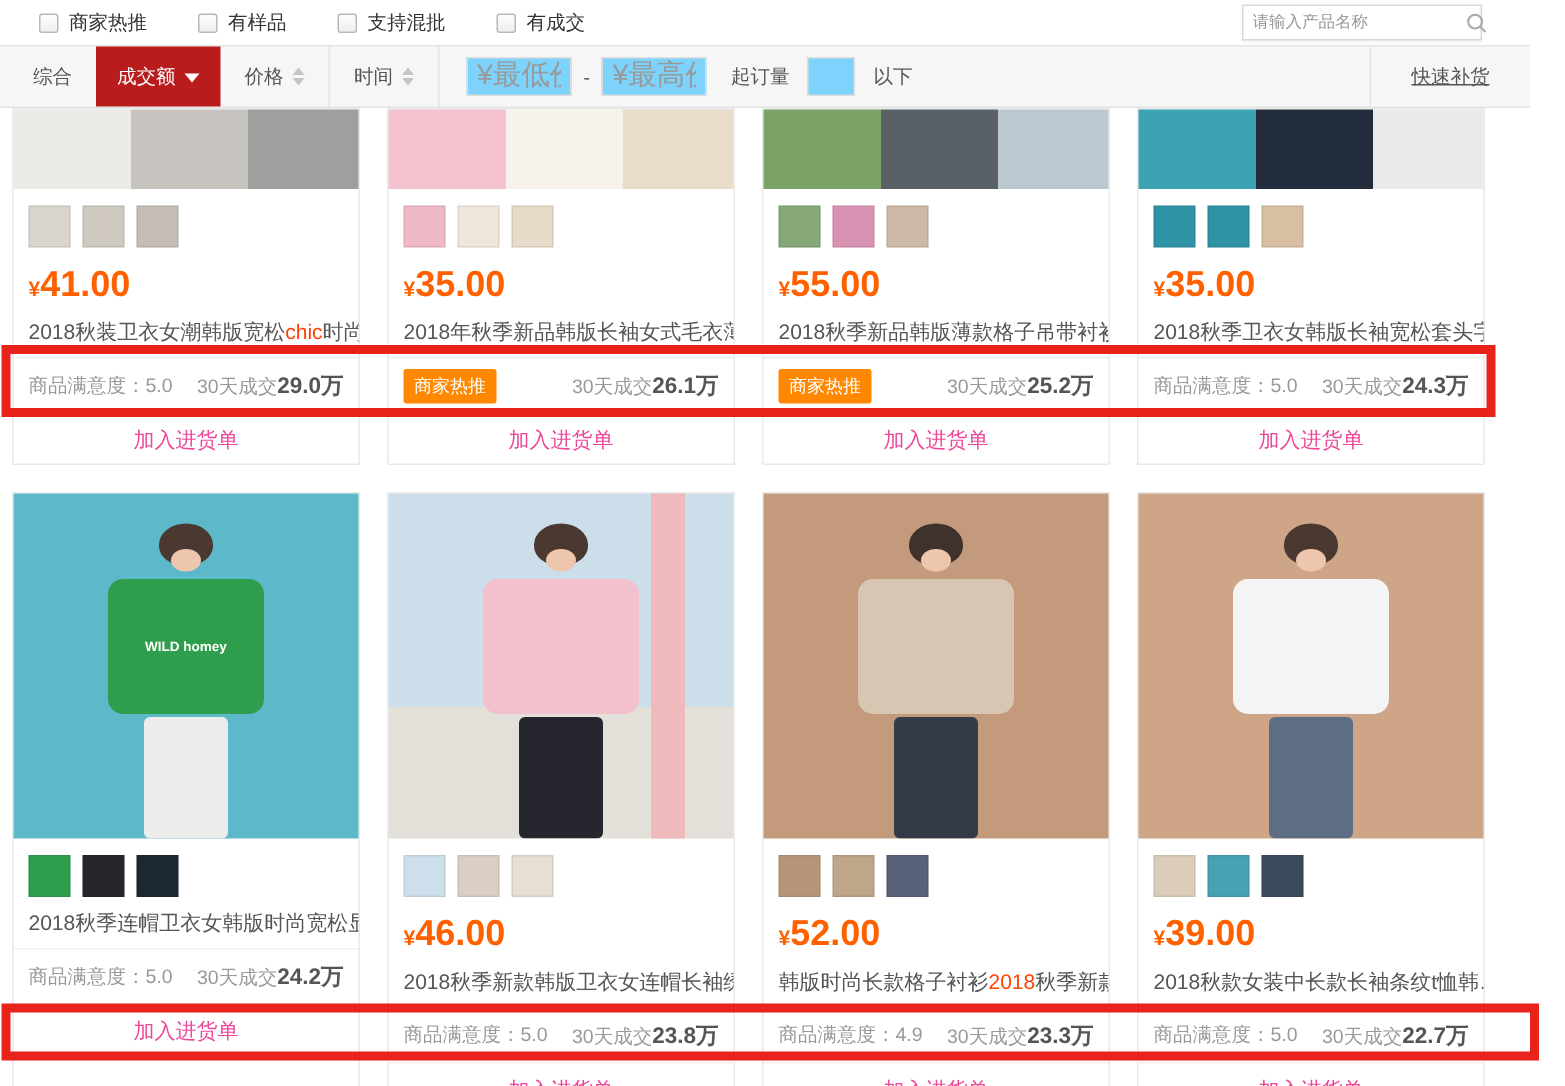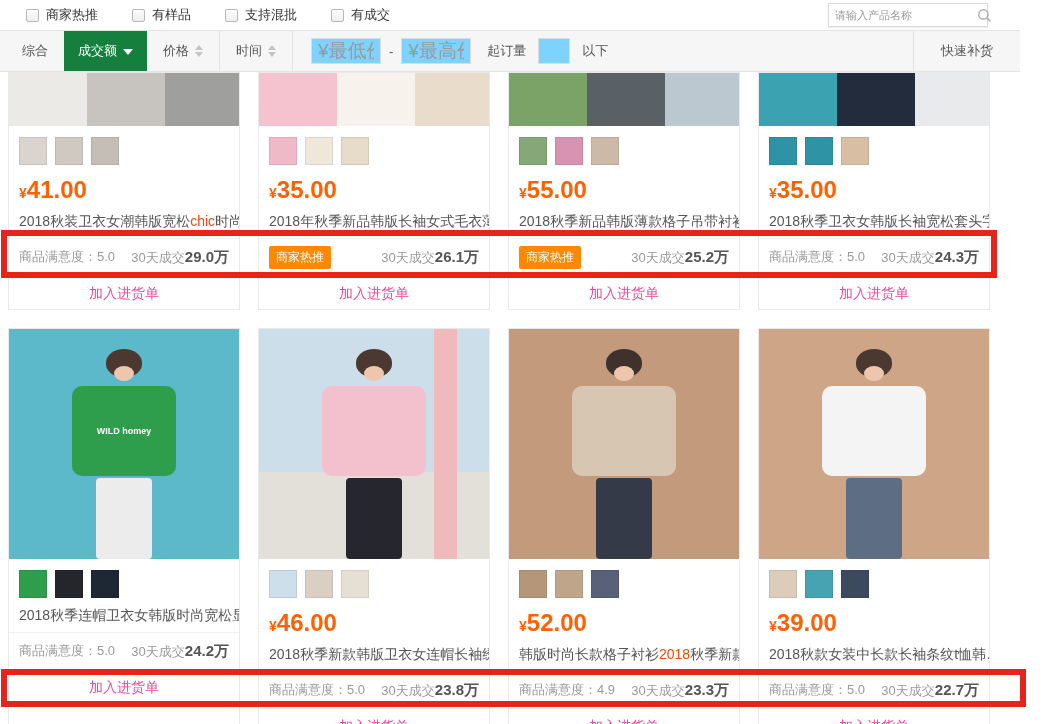--- a/index.html
+++ b/index.html
@@ -12,34 +12,34 @@
   .cb .box { width:13px; height:13px; border:1px solid #b8b8b8; border-radius:2px; background:linear-gradient(#fdfdfd,#eeeeee); }
   .search { position:absolute; right:32px; top:3px; width:160px; height:24px; border:1px solid #d9d9d9; background:#fff; display:flex; align-items:center; padding:0 6px; box-shadow:0 1px 2px rgba(0,0,0,.08); }
   .search input { border:none; outline:none; flex:1; font-size:11px; color:#333; font-family:inherit; }
   .search input::placeholder { color:#9a9a9a; }
   .search svg { flex:none; cursor:pointer; }
 
   
   .sortbar { width:1020px; height:42px; background:#f6f6f6; border-top:1px solid #e4e4e4; border-bottom:1px solid #e4e4e4; display:flex; align-items:center; font-size:13px; color:#555; }
   .sort-item { padding:0 16px; height:100%; display:flex; align-items:center; gap:6px; cursor:pointer; }
   .sort-item.first { margin-left:6px; }
-  .sort-item.active { background:#15803d; color:#fff; padding:0 14px; }
+  .sort-item.active { background:#b91c1c; color:#fff; padding:0 14px; }
   .caret-down { width:0; height:0; border-left:5px solid transparent; border-right:5px solid transparent; border-top:6px solid #fff; margin-top:2px; }
   .arrows { display:inline-flex; flex-direction:column; gap:2px; }
   .arrows i { display:block; width:0; height:0; border-left:4px solid transparent; border-right:4px solid transparent; }
   .arrows .up { border-bottom:5px solid #c4c4c4; }
   .arrows .dn { border-top:5px solid #c4c4c4; }
   .vdiv { width:1px; height:42px; background:#e3e3e3; }
   .price-inputs { display:flex; align-items:center; gap:8px; margin-left:18px; }
   .txt-input { width:70px; height:26px; border:1px solid #ddd; background:#7dd3fc; font-size:19px; color:#333; padding:0 6px; outline:none; font-family:inherit; }
   .txt-input::placeholder { color:#999; }
   .moq-label { margin-left:16px; }
   .moq-input { width:32px; margin-left:12px; }
   .below-label { margin-left:12px; }
-  .restock { margin-left:auto; width:107px; height:100%; border-left:1px solid #e3e3e3; display:flex; align-items:center; justify-content:center; color:#555; cursor:pointer; }
+  .restock { margin-left:auto; width:107px; height:100%; border-left:1px solid #e3e3e3; display:flex; align-items:center; justify-content:center; color:#555; cursor:pointer;text-decoration:underline; }
 
   
   .grid { position:absolute; left:8px; display:flex; gap:18px; }
   .grid.r1 { top:72px; }
   .grid.r2 { top:328px; }
   .card { width:232px; background:#fff; border:1px solid #e9e9e9; }
   .photo { position:relative; width:230px; height:230px; overflow:hidden; cursor:pointer; }
   .card.cropped .photo { height:53px; }
   .figure { display:none; position:absolute; inset:0; flex-direction:column; align-items:center; padding-top:20px; }
   .hair { width:36px; height:30px; border-radius:50% 50% 46% 46%; background:#4a3831; }

